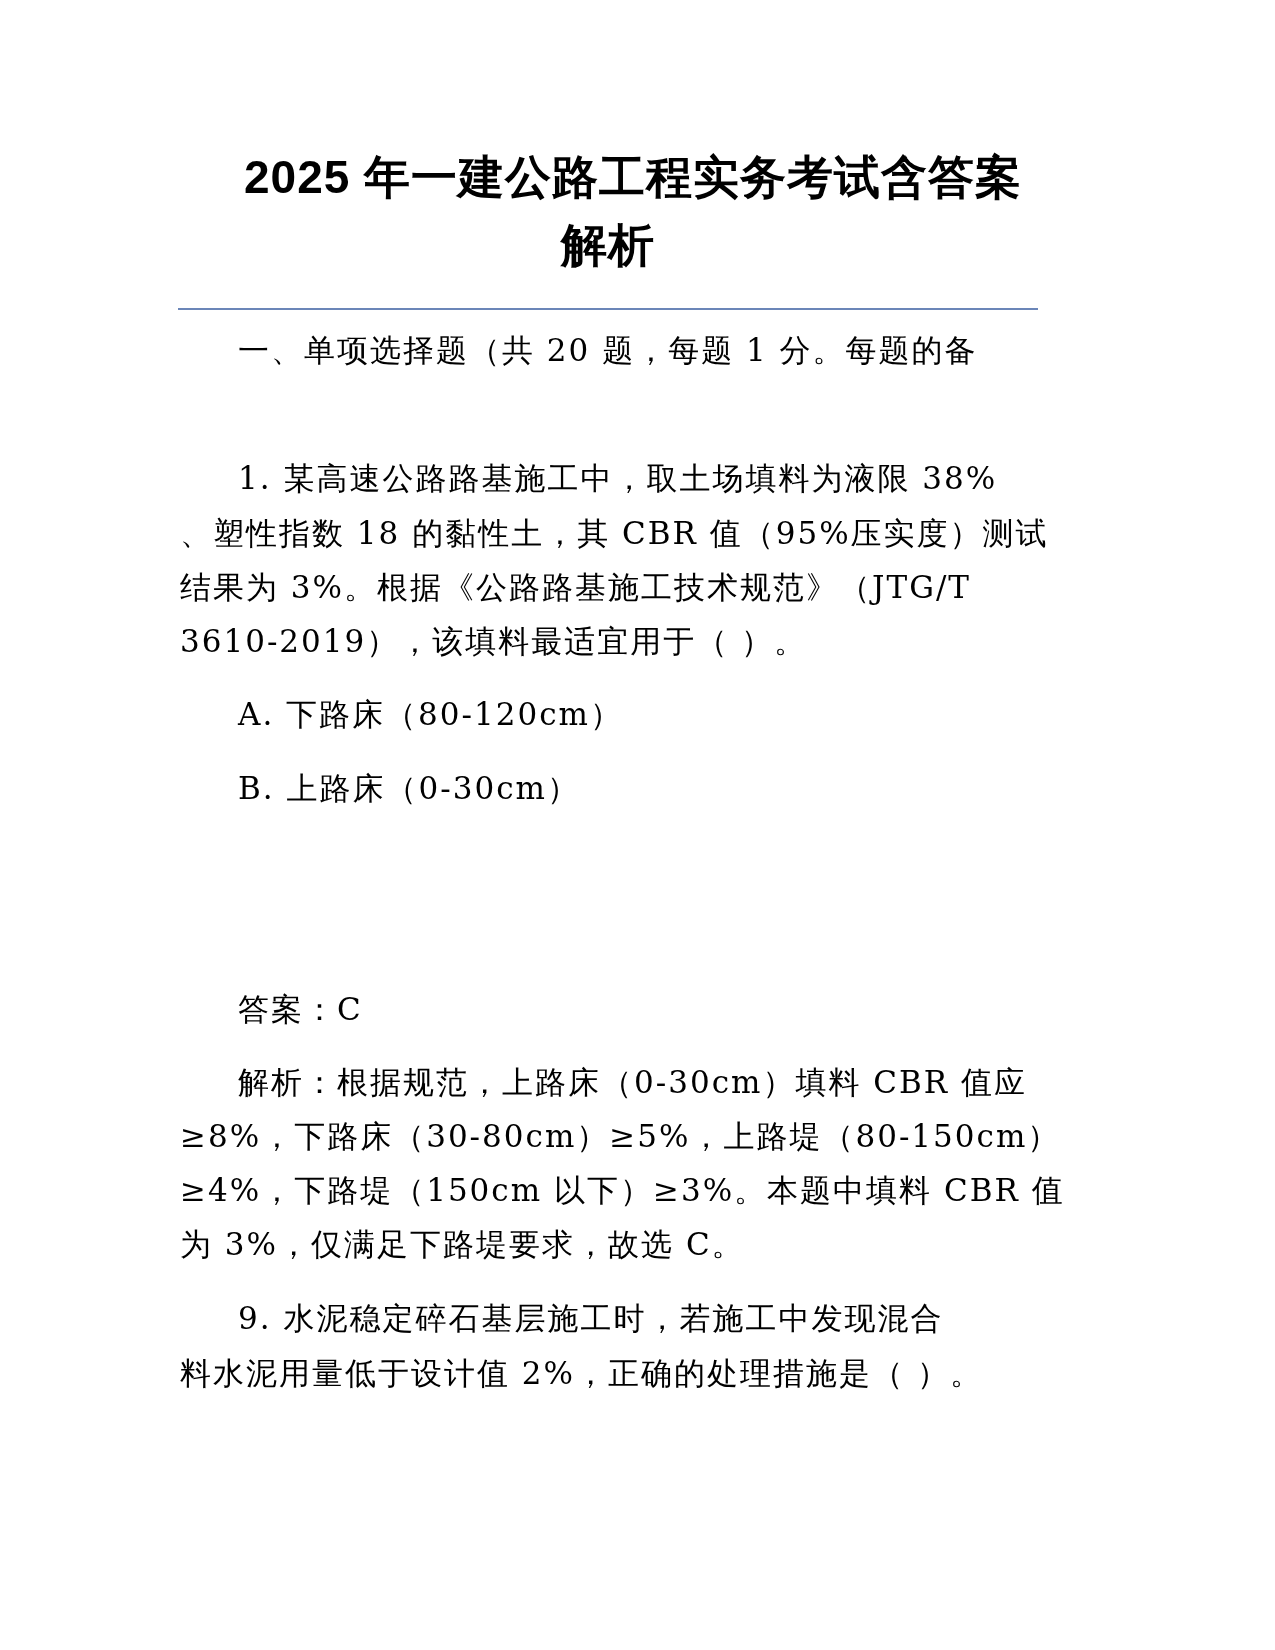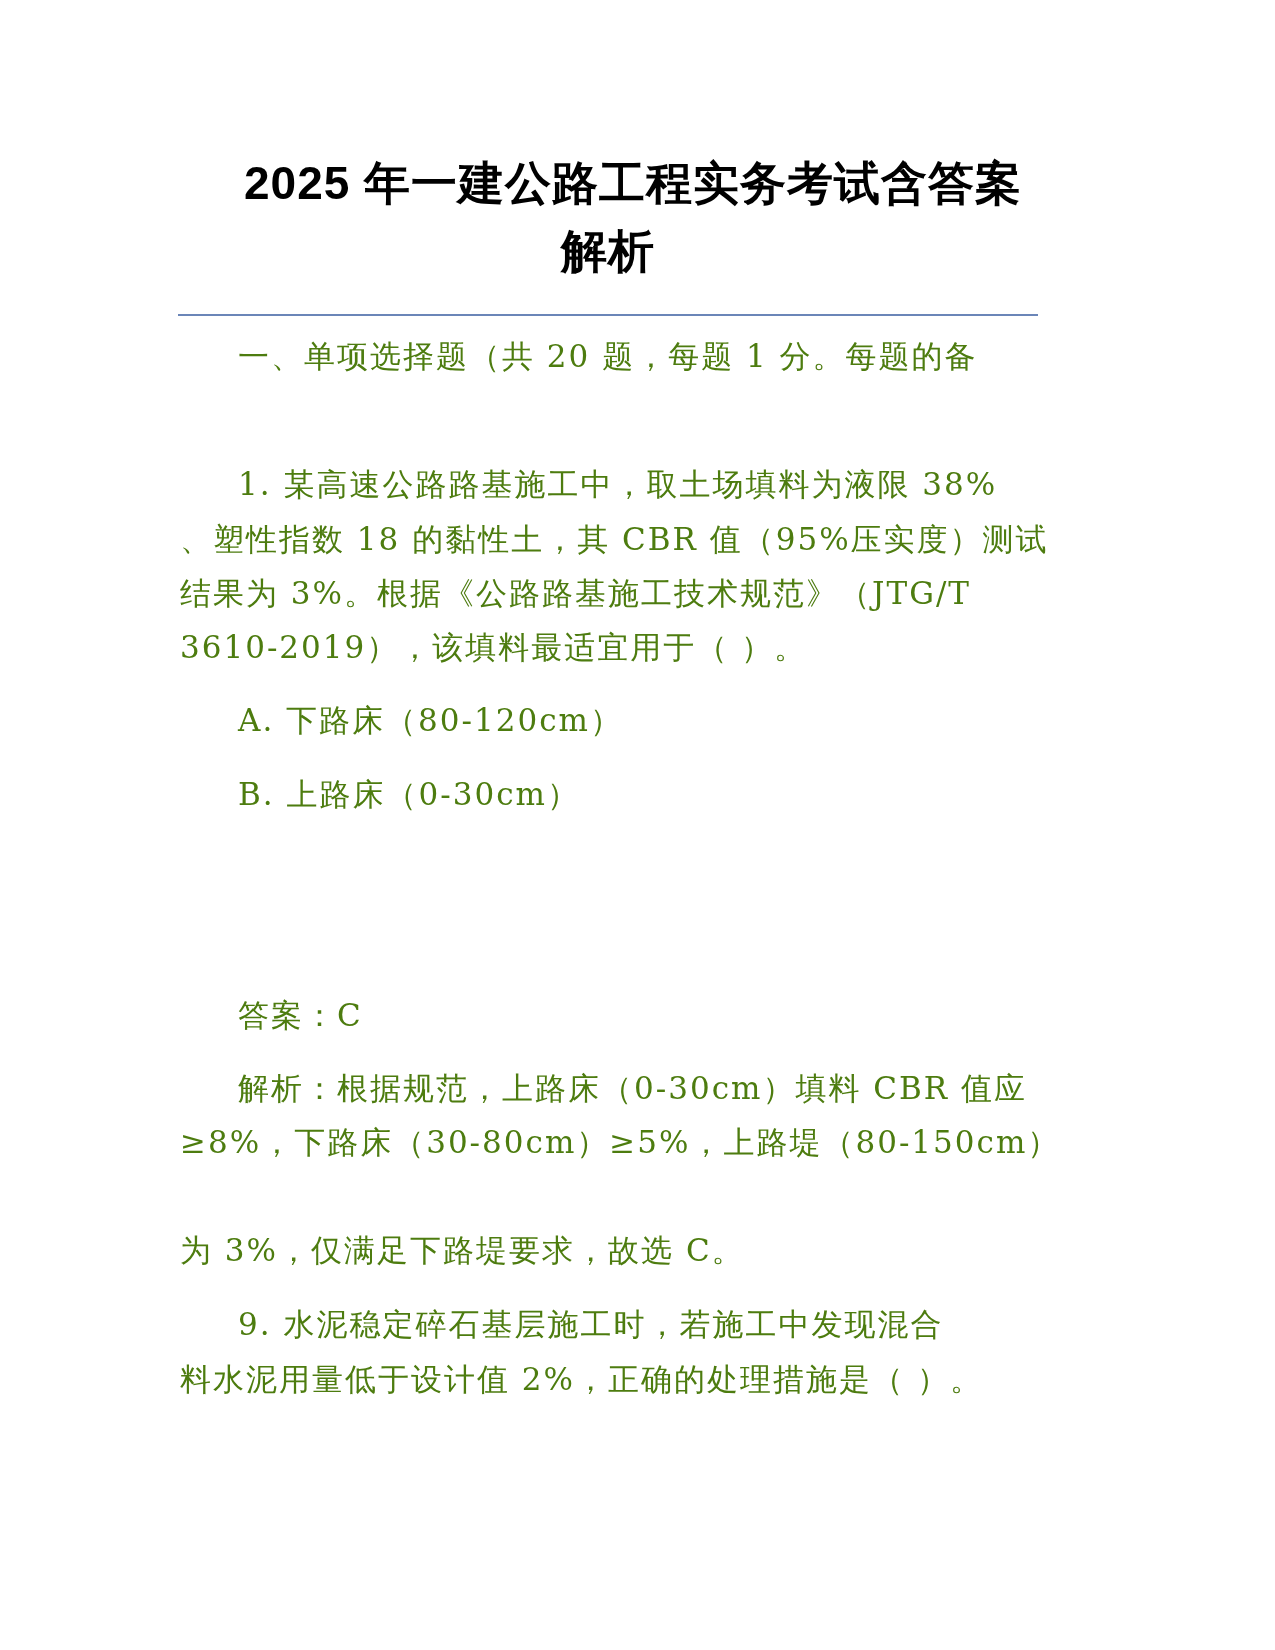--- a/index.html
+++ b/index.html
@@ -1,33 +1,33 @@
 <!DOCTYPE html>
 <html><head>
 <meta charset="utf-8">
 <style>
   html, body { margin: 0; padding: 0; background: #ffffff; }
   body { width: 1275px; height: 1650px; position: relative; overflow: hidden; }
-  .page { position: absolute; left: 0; top: 6px; width: 1275px; height: 1281px; background: #fff; }
+  .page { position: absolute; left: 0; top: 0; width: 1275px; height: 1281px; background: #fff; }
   .title {
     position: absolute; left: 178px; width: 860px; text-align: center;
     font-family: "Liberation Sans", "DejaVu Sans", sans-serif;
     font-weight: bold; font-size: 46px; color: #000; letter-spacing: 1px;
     line-height: 60px;
   }
   .title.l1 { top: 147px; left: 244px; width: 800px; text-align: left; }
   .title.l2 { top: 215px; }
   .rule {
     position: absolute; left: 178px; top: 308px; width: 860px; height: 2px;
     background: #6b86b8;
   }
   .line {
     position: absolute; left: 180px; width: 870px;
     font-family: "DejaVu Serif", "Liberation Serif", serif;
-    font-size: 31px; color: #4d7c0f; line-height: 40px; white-space: nowrap;
+    font-size: 31px; color: #000000; line-height: 40px; white-space: nowrap;
     letter-spacing: 2px;
   }
   .indent { left: 238px; }
 </style>
 </head>
 <body>
 
 <div class="page">
   <div class="title l1">2025 年一建公路工程实务考试含答案</div>
   <div class="title l2">解析</div>
@@ -40,17 +40,18 @@
   <div class="line" style="top:567px">结果为 3%。根据《公路路基施工技术规范》（JTG/T</div>
   <div class="line" style="top:621px">3610-2019），该填料最适宜用于（ ）。</div>
 
   <div class="line indent" style="top:694px">A. 下路床（80-120cm）</div>
   <div class="line indent" style="top:768px">B. 上路床（0-30cm）</div>
 
   <div class="line indent" style="top:989px">答案：C</div>
 
   <div class="line indent" style="top:1062px">解析：根据规范，上路床（0-30cm）填料 CBR 值应</div>
   <div class="line" style="top:1116px">≥8%，下路床（30-80cm）≥5%，上路堤（80-150cm）</div>
+  <div class="line" style="top:1170px">≥4%，下路堤（150cm 以下）≥3%。本题中填料 CBR 值</div>
   <div class="line" style="top:1224px">为 3%，仅满足下路堤要求，故选 C。</div>
 
   <div class="line indent" style="top:1298px">9. 水泥稳定碎石基层施工时，若施工中发现混合</div>
   <div class="line" style="top:1353px">料水泥用量低于设计值 2%，正确的处理措施是（ ）。</div>
 </div>
 
 </body></html>

